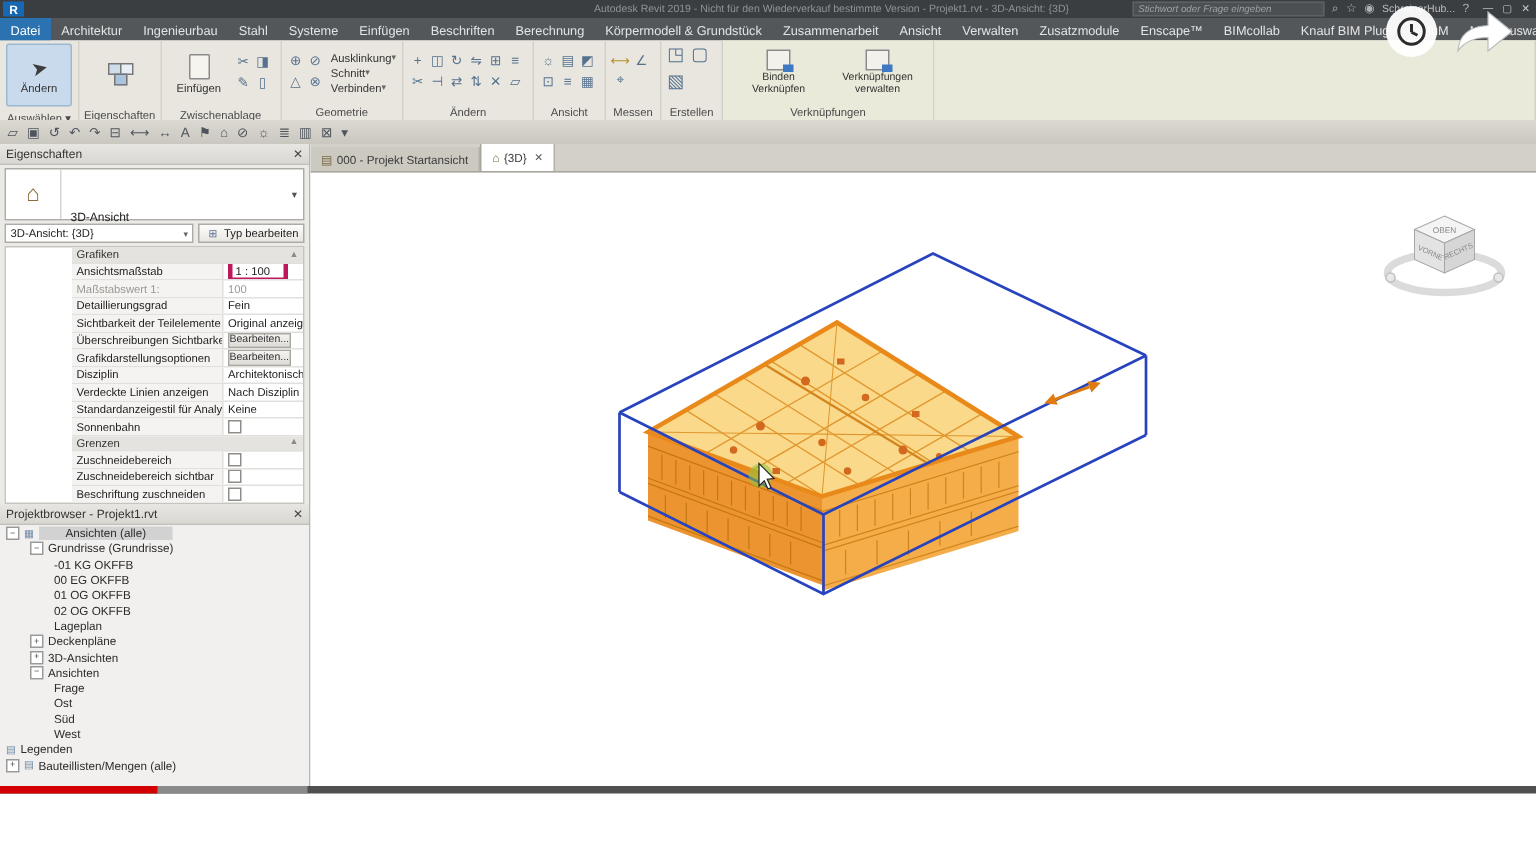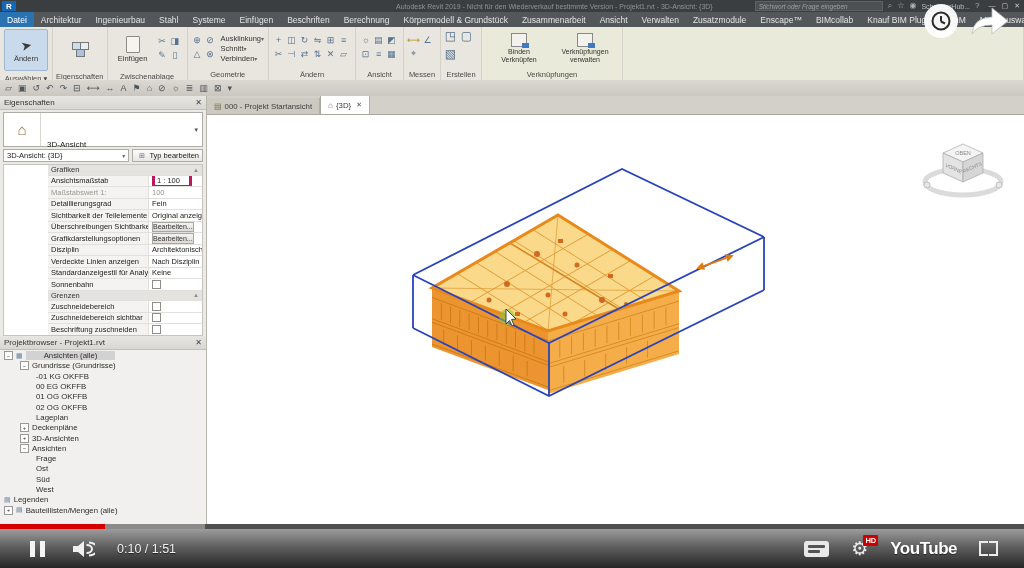--- a/index.html
+++ b/index.html
@@ -655,46 +655,20 @@
         </svg>
       </div>
     </div>
   </div>
 
   <div class="progress">
     <div class="buffer" style="width:205px;"></div>
     <div class="played" style="width:105px;"></div>
   </div>
 
-  <div class="playerbar">
-    <div class="pause">
-        <i></i>
-        <i></i>
-      </div>
-    <svg class="vol" width="24" height="20" viewBox="0 0 24 20">
-      <polygon points="2,7 7,7 13,2 13,18 7,13 2,13" fill="#f0f0f0"></polygon>
-      <path d="M15.5,6 A5.5,4 0 0 1 15.5,14" fill="none" stroke="#f0f0f0" stroke-width="2"></path>
-      <path d="M18,3.5 A8.5,6.5 0 0 1 18,16.5" fill="none" stroke="#f0f0f0" stroke-width="2"></path>
-    </svg>
-    <div class="ptime">0:10 / 1:51</div>
-    <div class="pright">
-      <div class="ccic"></div>
-      <div class="gearwrap">
-        <span class="gear">⚙</span>
-        <span class="hdbadge">HD</span>
-      </div>
-      <div class="ytlogo">YouTube</div>
-      <div class="fsic">
-          <i></i>
-          <i></i>
-          <i></i>
-          <i></i>
-        </div>
-    </div>
-  </div>
 
   <div class="yt-overlay">
     <div class="wl-btn">
       <svg width="20" height="20" viewBox="0 0 20 20">
         <circle cx="10" cy="10" r="8.5" fill="none" stroke="#2c2c2c" stroke-width="2"></circle>
         <line x1="10" y1="5" x2="10" y2="10.5" stroke="#2c2c2c" stroke-width="2"></line>
         <line x1="10" y1="10.5" x2="14" y2="12.5" stroke="#2c2c2c" stroke-width="2"></line>
       </svg>
     </div>
     <svg width="42" height="34" viewBox="0 0 42 34">

